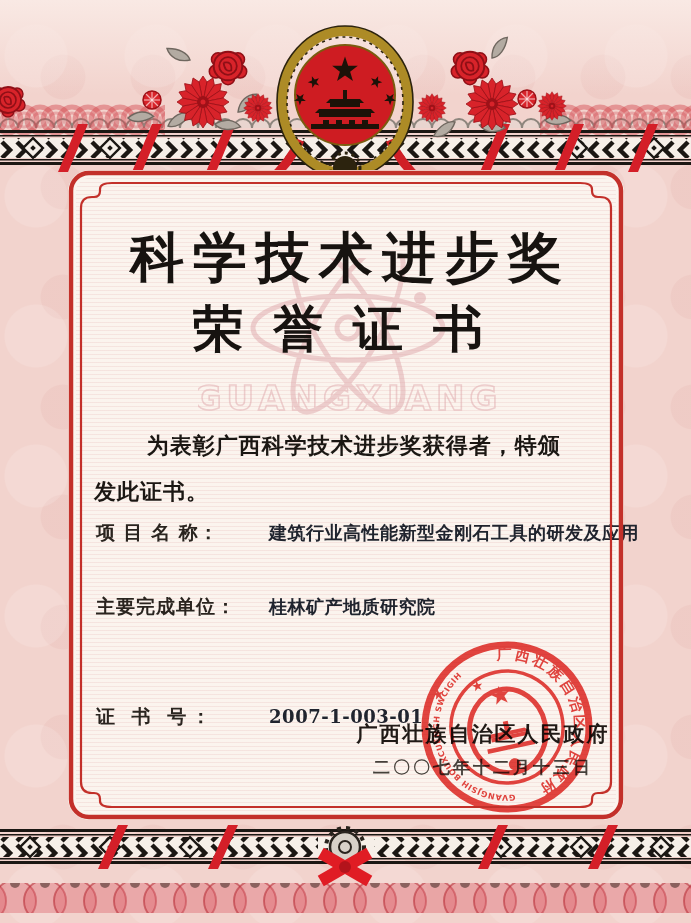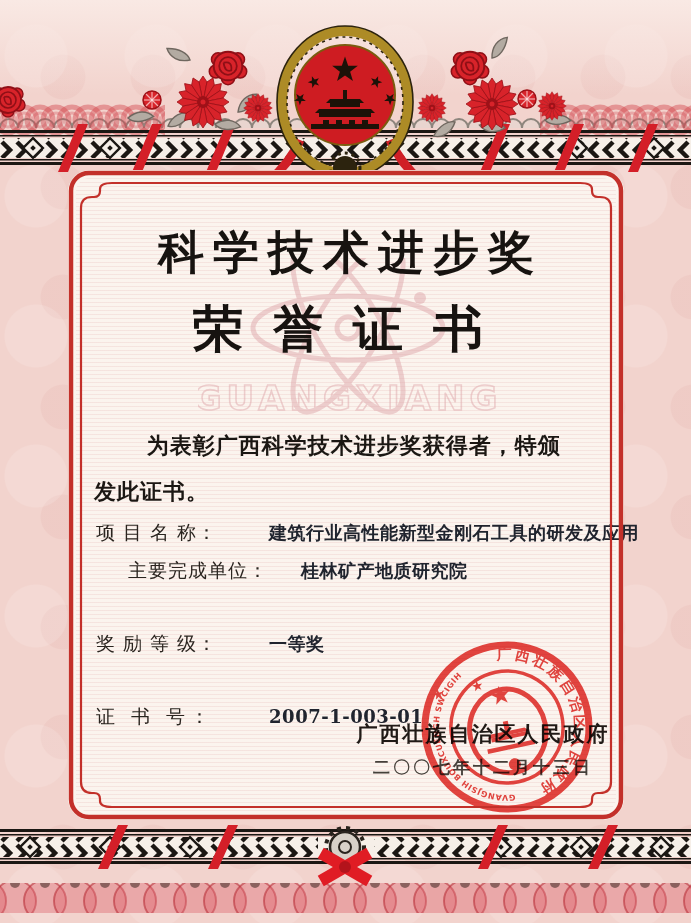--- a/index.html
+++ b/index.html
@@ -13,30 +13,30 @@
   .top-light{position:absolute;left:0;top:0;width:691px;height:95px;
     background:linear-gradient(#f9e9e4, rgba(249,233,228,0));}
   svg.band-top{position:absolute;left:0;top:0;}
   svg.band-bottom{position:absolute;left:0;bottom:0;}
   .cert{position:absolute;left:68px;top:170px;width:556px;height:650px;
     background:#fbf4ee;border-radius:22px;}
   .cert::before{content:"";position:absolute;inset:8px;border-radius:14px;
     background:repeating-linear-gradient(180deg, rgba(233,190,188,.30) 0 1px, rgba(0,0,0,0) 1px 4px);}
   svg.wm{position:absolute;left:130px;top:88px;opacity:.5;}
   .t1{position:absolute;left:0;top:52px;width:556px;text-align:center;
-    font-size:46px;font-weight:700;color:#171310;letter-spacing:9px;padding-left:9px;box-sizing:border-box;}
+    font-size:54px;font-weight:700;color:#171310;letter-spacing:9px;padding-left:9px;box-sizing:border-box;}
   .t2{position:absolute;left:0;top:126px;width:556px;text-align:center;
     font-size:50px;font-weight:700;color:#171310;letter-spacing:30px;padding-left:14px;box-sizing:border-box;}
   .cit{position:absolute;left:26px;top:252px;width:492px;
     font-size:22px;font-weight:700;color:#1b1713;letter-spacing:1px;line-height:2.1;}
   .cl1{text-indent:2.4em;}
   .row{position:absolute;left:28px;width:505px;white-space:nowrap;}
-  .row .lbl{display:inline-block;width:158px;font-size:19px;font-weight:400;color:#2a241f;letter-spacing:1px;}
+  .row .lbl{display:inline-block;width:158px;font-size:19px;font-weight:700;color:#2a241f;letter-spacing:1px;}
   .row .val{font-size:18px;font-weight:700;color:#20242e;margin-left:10px;letter-spacing:.5px;}
-  .r1{top:350px;} .r2{top:388px;margin-left:32px;} .r3{top:461px;} .r4{top:498px;margin-top:36px;}
+  .r1{top:350px;} .r2{top:424px;} .r3{top:461px;} .r4{top:498px;margin-top:36px;}
   .r4 .lbl{letter-spacing:5px;}
   .issuer{position:absolute;left:270px;top:550px;width:290px;text-align:center;
     font-size:21px;font-weight:700;color:#201a16;letter-spacing:2px;}
   .date{position:absolute;left:280px;top:586px;width:270px;text-align:center;
     font-size:17px;font-weight:600;color:#45403a;letter-spacing:3px;}
   svg.seal{position:absolute;left:349px;top:467px;mix-blend-mode:multiply;opacity:.93;}
   svg.bord{position:absolute;left:0;top:0;pointer-events:none;}
 </style>
 </head>
 <body>
@@ -303,24 +303,20 @@
       <div class="cl2">发此证书。</div>
     </div>
 
     <div class="row r1">
       <span class="lbl">项 目 名 称：</span>
       <span class="val">建筑行业高性能新型金刚石工具的研发及应用</span>
     </div>
     <div class="row r2">
       <span class="lbl">主要完成单位：</span>
       <span class="val">桂林矿产地质研究院</span>
-    </div>
-    <div class="row r3">
-      <span class="lbl">奖 励 等 级：</span>
-      <span class="val">一等奖</span>
     </div>
     <div class="row r4">
       <span class="lbl">证  书  号：</span>
       <span class="val">2007-1-003-01</span>
     </div>
 
     <div class="issuer">广西壮族自治区人民政府</div>
     <div class="date">二〇〇七年十二月十三日</div>
 
     <svg class="seal" width="180" height="180" viewBox="0 0 180 180">

